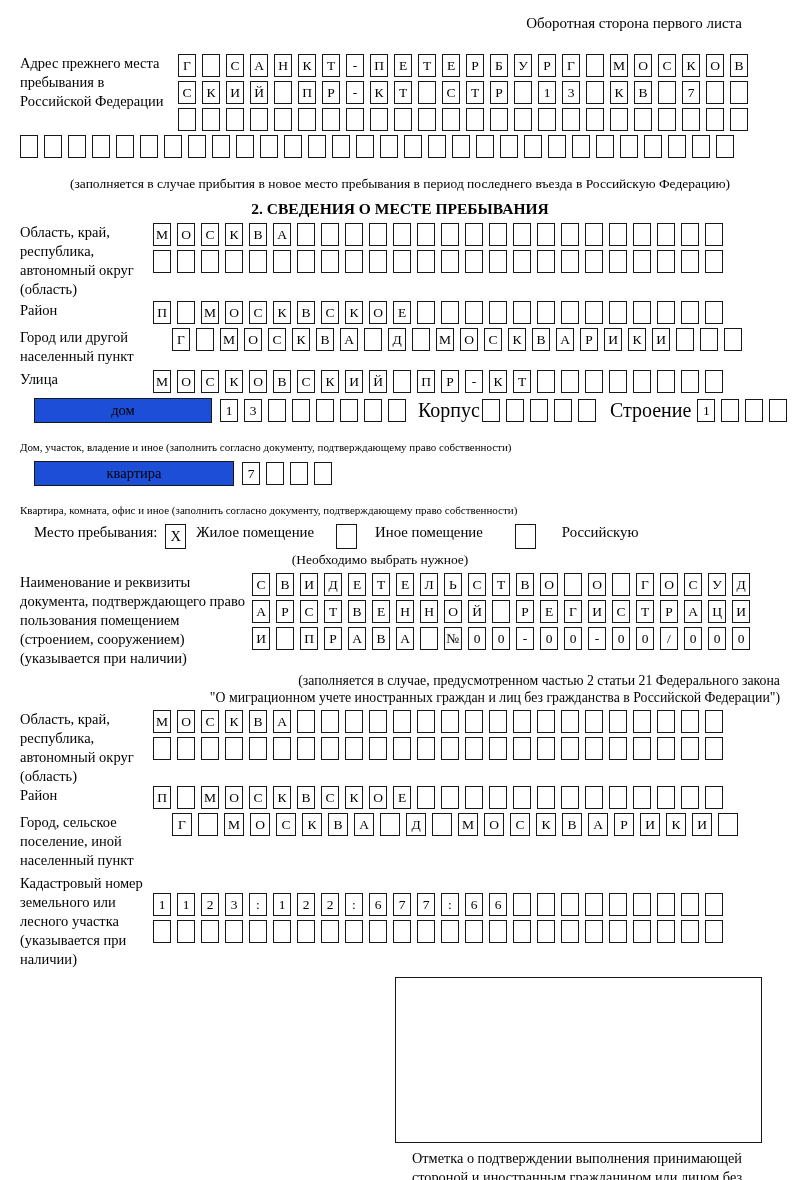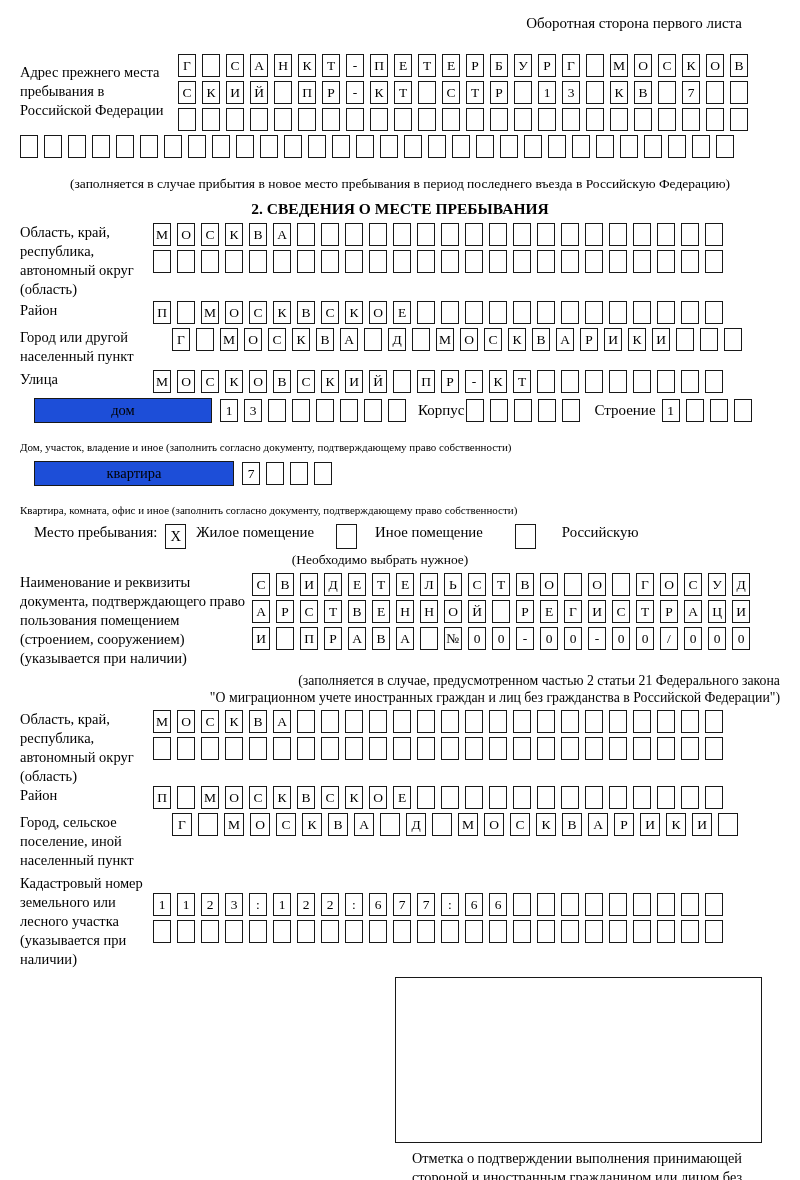--- a/index.html
+++ b/index.html
@@ -5,21 +5,21 @@
   html,body{margin:0;padding:0;background:#fff;}
   body{
     width:800px;height:1180px;overflow:hidden;color:#000;
     font-family:"Liberation Serif","DejaVu Serif",serif;
   }
   .page{padding:14px 20px 0 20px;}
   .header-note{text-align:right;font-size:15px;padding-right:38px;line-height:18px;}
 
   .field-row{display:flex;align-items:flex-start;}
   .label{font-size:14.5px;line-height:19px;flex:none;}
-  .lw-addr{width:158px;margin-top:9px;}
+  .lw-addr{width:158px;}
   .lw-std{width:133px;}
   .lw-city{width:152px;}
   .lw-doc{width:232px;}
 
   .grids{display:flex;flex-direction:column;gap:4px;}
   .grid{display:flex;gap:6px;flex:none;}
   .cell{
     width:16px;height:21px;border:1.6px solid #181818;background:#fff;flex:none;
     display:flex;align-items:center;justify-content:center;
     font-size:13.5px;line-height:1;
@@ -34,21 +34,21 @@
 
   .mt2{margin-top:2px;} .mt4{margin-top:4px;} .mt5{margin-top:5px;}
 
   .inline-row{display:flex;align-items:center;margin-left:14px;}
   .wide-box{
     border:1.6px solid #181818;height:23px;display:flex;align-items:center;justify-content:center;
     font-size:14.5px;flex:none;background:#1d4ed8;
   }
   .house-box{width:176px;margin-right:8px;}
   .apt-box{width:198px;margin-right:8px;}
-  .inline-label{font-size:15px;flex:none;}
+  .inline-label{font-size:20px;flex:none;}
   .plain-note{font-size:11px;line-height:17px;margin-top:16px;}
 
   .stay-row{display:flex;align-items:flex-start;margin-left:14px;margin-top:5px;font-size:14.8px;}
   .checkbox{
     width:19px;height:23px;border:1.7px solid #181818;background:#fff;flex:none;
     display:flex;align-items:center;justify-content:center;font-size:14.5px;
   }
   .stay-note{font-size:13.5px;margin-top:2px;margin-left:240px;width:240px;text-align:center;line-height:17px;}
 
   .doc-block{margin-top:5px;}

